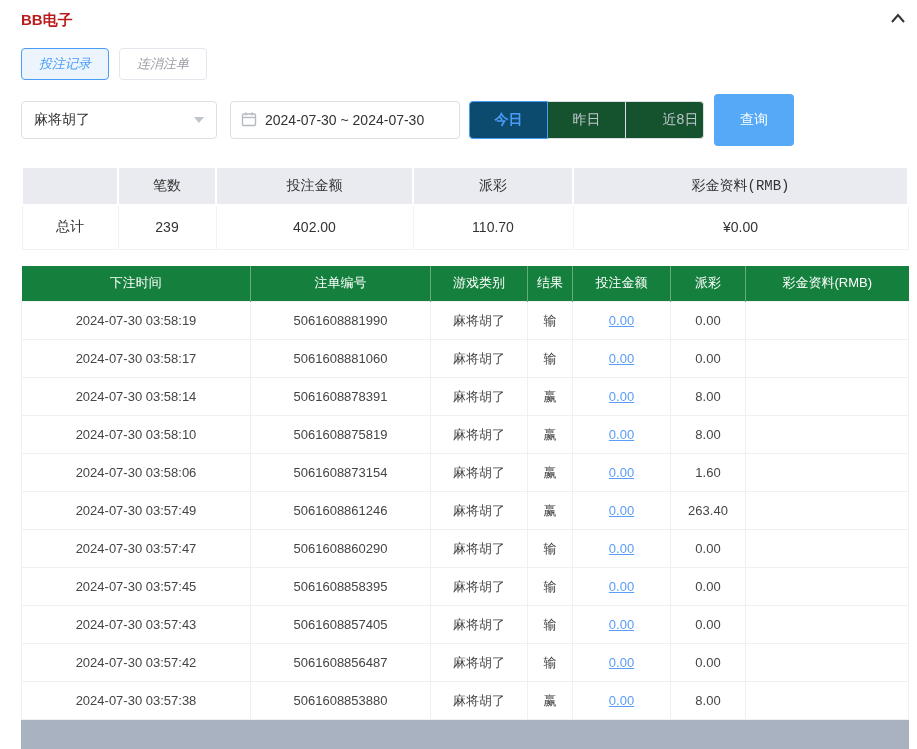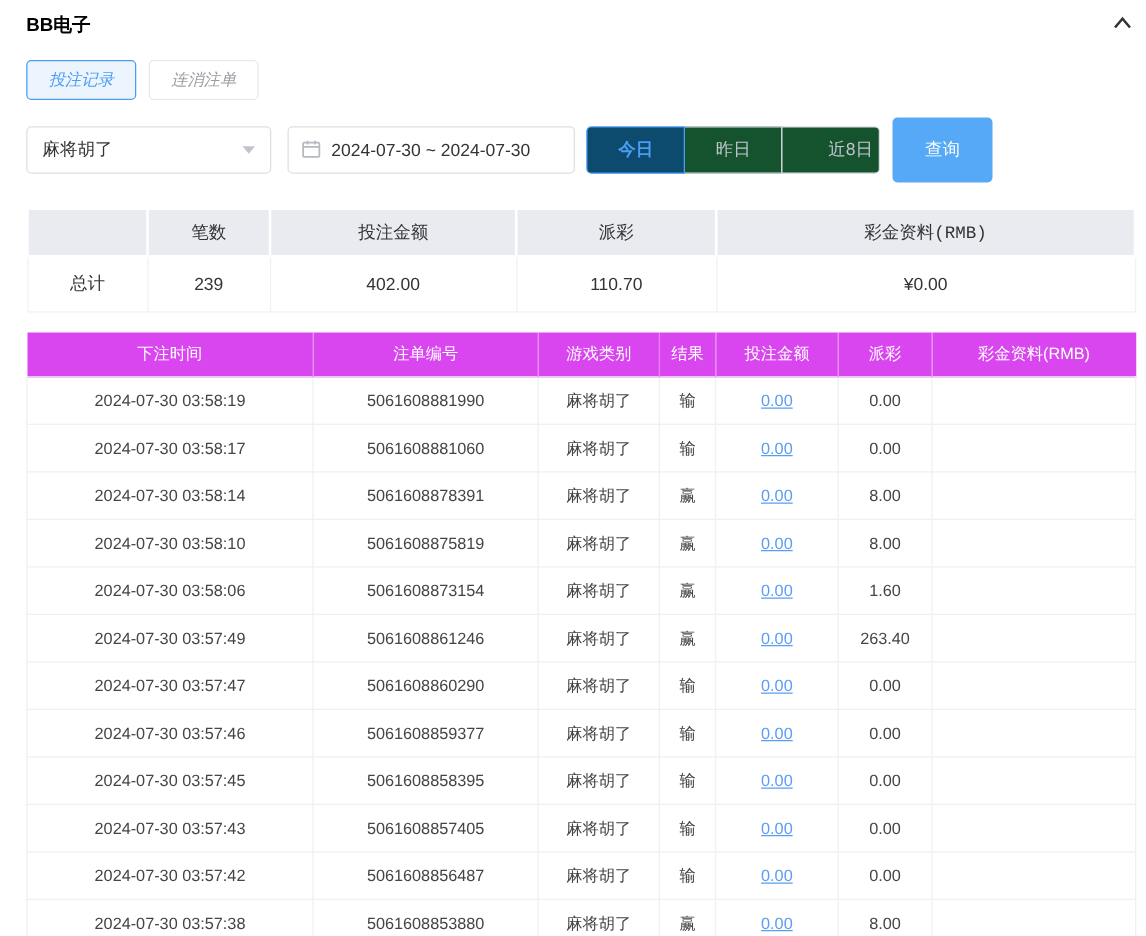--- a/index.html
+++ b/index.html
@@ -6,21 +6,21 @@
   html, body { width: 917px; height: 749px; overflow: hidden; }
   body {
     background: #ffffff;
     font-family: "Liberation Sans", "DejaVu Sans", sans-serif;
     color: #333;
   }
   .page { padding: 8px 8px 0 21px; }
 
   
   .top-bar { display: flex; align-items: center; justify-content: space-between; height: 24px; }
-  .page-title { font-size: 15px; font-weight: bold; color: #000000; }
+  .page-title { font-size: 15px; font-weight: bold; color: #b91c1c; }
   .collapse-btn { width: 22px; height: 22px; display: flex; align-items: center; justify-content: center; cursor: pointer; background: none; border: none; }
 
   
   .tabs { display: flex; gap: 10px; margin-top: 16px; }
   .tab {
     height: 32px; padding: 0 17px; display: inline-flex; align-items: center;
     font-size: 13px; border: 1px solid #e4e7ed; border-radius: 4px;
     background: #fff; color: #9a9da3; cursor: pointer; font-style: italic;
   }
   .tab.active { color: #4a9cf5; border-color: #4a9cf5; background: #ecf5fe; }
@@ -61,21 +61,21 @@
     background: #e9ebf1; height: 38px; font-weight: 400; color: #333;
     border: 2px solid #fff; text-align: center; font-family: Liberation Mono, monospace;
   }
   .summary td {
     height: 44px; text-align: center; border: 1px solid #f0f2f6; color: #333;
   }
 
   
   .bet-table { margin-top: 16px; font-size: 13px; table-layout: fixed; }
   .bet-table thead th {
-    background: #d946ef; color: #fff; height: 36px; font-weight: 400;
+    background: #15803d; color: #fff; height: 36px; font-weight: 400;
     border-right: 1px solid rgba(255,255,255,0.35); text-align: center;
   }
   .bet-table thead th:last-child { border-right: none; }
   .bet-table tbody td {
     height: 38px; text-align: center; border: 1px solid #eef0f4;
     color: #454545; overflow: hidden; white-space: nowrap;
   }
   .amount-link { color: #5b9cf5; text-decoration: underline; cursor: pointer; }
 
   
@@ -233,29 +233,20 @@
         <tr>
           <td>2024-07-30 03:57:47</td>
           <td>5061608860290</td>
           <td>麻将胡了</td>
           <td>输</td>
           <td><a class="amount-link">0.00</a></td>
           <td>0.00</td>
           <td></td>
         </tr>
         <tr>
-          <td>2024-07-30 03:57:46</td>
-          <td>5061608859377</td>
-          <td>麻将胡了</td>
-          <td>输</td>
-          <td><a class="amount-link">0.00</a></td>
-          <td>0.00</td>
-          <td></td>
-        </tr>
-        <tr>
           <td>2024-07-30 03:57:45</td>
           <td>5061608858395</td>
           <td>麻将胡了</td>
           <td>输</td>
           <td><a class="amount-link">0.00</a></td>
           <td>0.00</td>
           <td></td>
         </tr>
         <tr>
           <td>2024-07-30 03:57:43</td>

